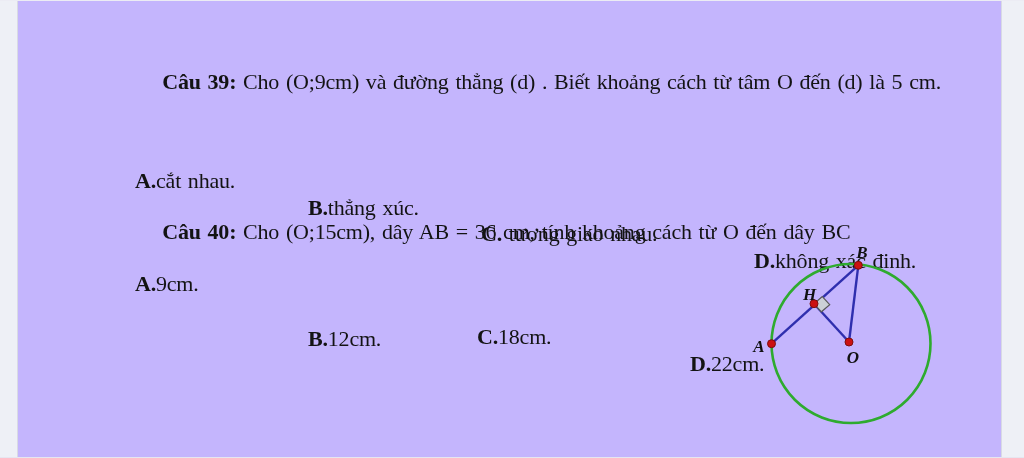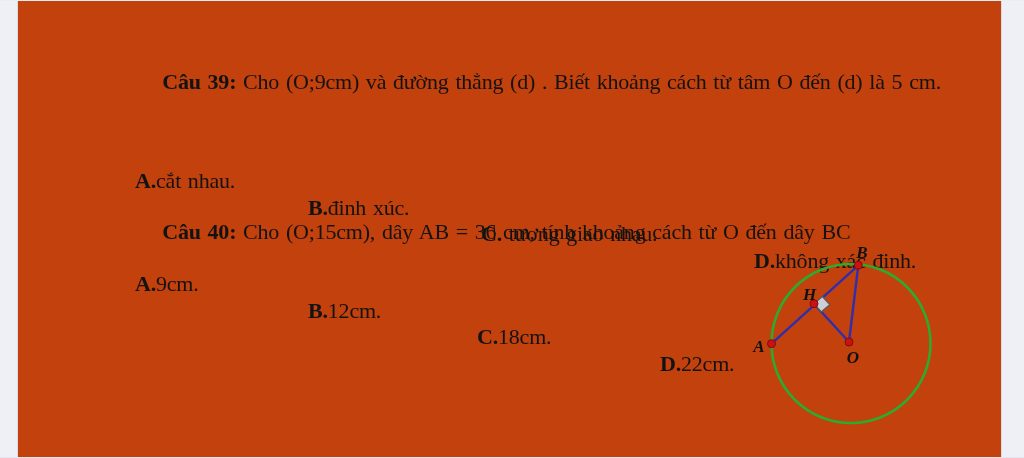--- a/index.html
+++ b/index.html
@@ -5,21 +5,21 @@
   html,body{margin:0;padding:0;}
   body{
     width:1024px;height:458px;
     font-family:"Liberation Serif", serif;
     background:#ffffff;
     overflow:hidden;
   }
   .viewport{
     position:relative;
     width:1024px;height:458px;
-    background:#c2410c;
+    background:#c4b5fd;
     border-top:1px solid #ececf4;
     border-bottom:1px solid #e6e6f0;
     box-sizing:border-box;
   }
   .gutter{
     position:absolute;top:0;bottom:0;
     background:#eef0f6;
   }
   .gutter-left{left:0;width:17px;border-right:1px solid #d8dae4;}
   .gutter-right{right:0;width:22px;border-left:1px solid #d8dae4;}
@@ -55,34 +55,34 @@
 <div class="viewport">
   <div class="gutter gutter-left"></div>
   <div class="gutter gutter-right"></div>
 
   <div class="textline" style="top:42px;">
     <span class="qlabel">Câu 39:</span><span> Cho (O;9cm) và đường thẳng (d) . Biết khoảng cách từ tâm O đến (d) là 5 cm.</span>
   </div>
 
   <div class="textline" style="left:0;top:141px;width:1016px;">
     <span class="opt" style="left:135px;"><span class="letter">A.</span><span>cắt nhau.</span></span>
-    <span class="opt" style="left:308px;"><span class="letter">B.</span><span>đinh xúc.</span></span>
+    <span class="opt" style="left:308px;"><span class="letter">B.</span><span>thẳng xúc.</span></span>
     <span class="opt" style="left:481px;"><span class="letter">C.</span><span> tương giao nhau.</span></span>
     <span class="opt" style="left:706px;margin-left:48px;"><span class="letter">D.</span><span>không xác đinh.</span></span>
   </div>
 
   <div class="textline" style="top:192px;">
     <span class="qlabel">Câu 40:</span><span> Cho (O;15cm), dây AB = 36 cm, tính khoảng cách từ O đến dây BC</span>
   </div>
 
   <div class="textline" style="left:0;top:244px;width:944px;">
     <span class="opt" style="left:135px;"><span class="letter">A.</span><span>9cm.</span></span>
-    <span class="opt" style="left:308px;"><span class="letter">B.</span><span>12cm.</span></span>
+    <span class="opt" style="left:308px;margin-top:28px;"><span class="letter">B.</span><span>12cm.</span></span>
     <span class="opt" style="left:477px;"><span class="letter">C.</span><span>18cm.</span></span>
-    <span class="opt" style="left:660px;"><span class="letter">D.</span><span>22cm.</span></span>
+    <span class="opt" style="left:690px;"><span class="letter">D.</span><span>22cm.</span></span>
   </div>
 
   <svg class="diagram" viewBox="0 0 220 215">
 
     <circle cx="106" cy="107.5" r="79.5" fill="none" stroke-width="2.6" stroke="#2eab2e"></circle>
 
     <line x1="26.5" y1="107.7" x2="113.3" y2="29.3" stroke-width="2.4" stroke="#2f2fae"></line>
 
     <line x1="104" y1="106" x2="113.3" y2="29.3" stroke-width="2.4" stroke="#2f2fae"></line>
 

